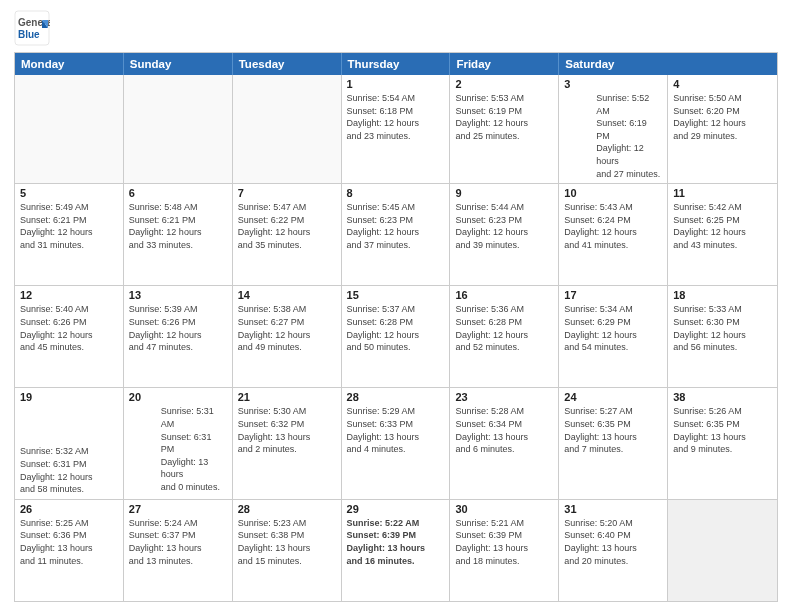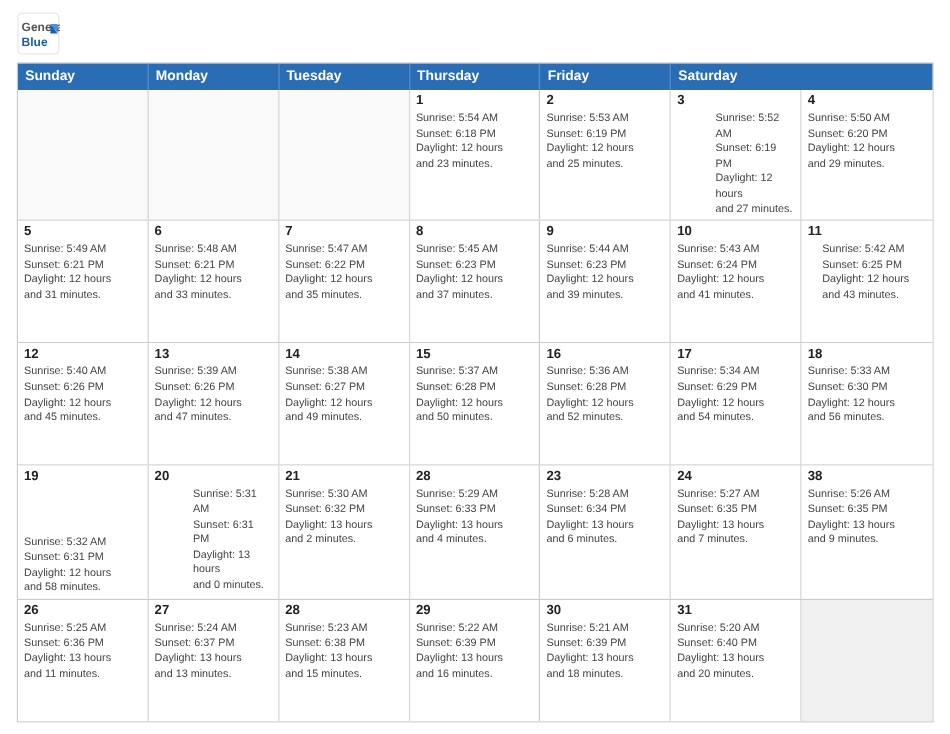--- a/index.html
+++ b/index.html
@@ -115,22 +115,22 @@
       </div>
     </div>
     <div class="title-block">
       <h1></h1>
       <h2></h2>
     </div>
   </div>
 
   <div class="calendar">
     <div class="cal-header">
-    <div class="cal-header-cell">Sunday</div>
-        <div class="cal-header-cell">Monday</div>
+    <div class="cal-header-cell">Monday</div>
+        <div class="cal-header-cell">Sunday</div>
         <div class="cal-header-cell">Tuesday</div>
         <div class="cal-header-cell">Thursday</div>
         <div class="cal-header-cell">Friday</div>
         <div class="cal-header-cell">Saturday</div>
       </div>
     <div class="cal-body">
     <div class="cal-row">
           <div class="cal-cell empty"></div>
           <div class="cal-cell empty"></div>
           <div class="cal-cell empty"></div>
@@ -201,21 +201,21 @@
           </div>
           <div class="cal-cell">
             <div class="day-num">10</div>
             <div class="day-info" style="white-space: pre-line;">Sunrise: 5:43 AM
 Sunset: 6:24 PM
 Daylight: 12 hours
 and 41 minutes.</div>
           </div>
           <div class="cal-cell">
             <div class="day-num">11</div>
-            <div class="day-info" style="white-space: pre-line; margin-left: 12px;">Sunrise: 5:42 AM
+            <div class="day-info" style="white-space: pre-line;">Sunrise: 5:42 AM
 Sunset: 6:25 PM
 Daylight: 12 hours
 and 43 minutes.</div>
           </div>
         </div>
         <div class="cal-row">
           <div class="cal-cell">
             <div class="day-num">12</div>
             <div class="day-info" style="white-space: pre-line;">Sunrise: 5:40 AM
 Sunset: 6:26 PM
@@ -333,21 +333,21 @@
           </div>
           <div class="cal-cell">
             <div class="day-num">28</div>
             <div class="day-info" style="white-space: pre-line;">Sunrise: 5:23 AM
 Sunset: 6:38 PM
 Daylight: 13 hours
 and 15 minutes.</div>
           </div>
           <div class="cal-cell">
             <div class="day-num">29</div>
-            <div class="day-info" style="white-space: pre-line;">Sunrise: 5:22 AM
+            <div class="day-info" style="white-space: pre-line; font-weight: bold;">Sunrise: 5:22 AM
 Sunset: 6:39 PM
 Daylight: 13 hours
 and 16 minutes.</div>
           </div>
           <div class="cal-cell">
             <div class="day-num">30</div>
             <div class="day-info" style="white-space: pre-line;">Sunrise: 5:21 AM
 Sunset: 6:39 PM
 Daylight: 13 hours
 and 18 minutes.</div>

